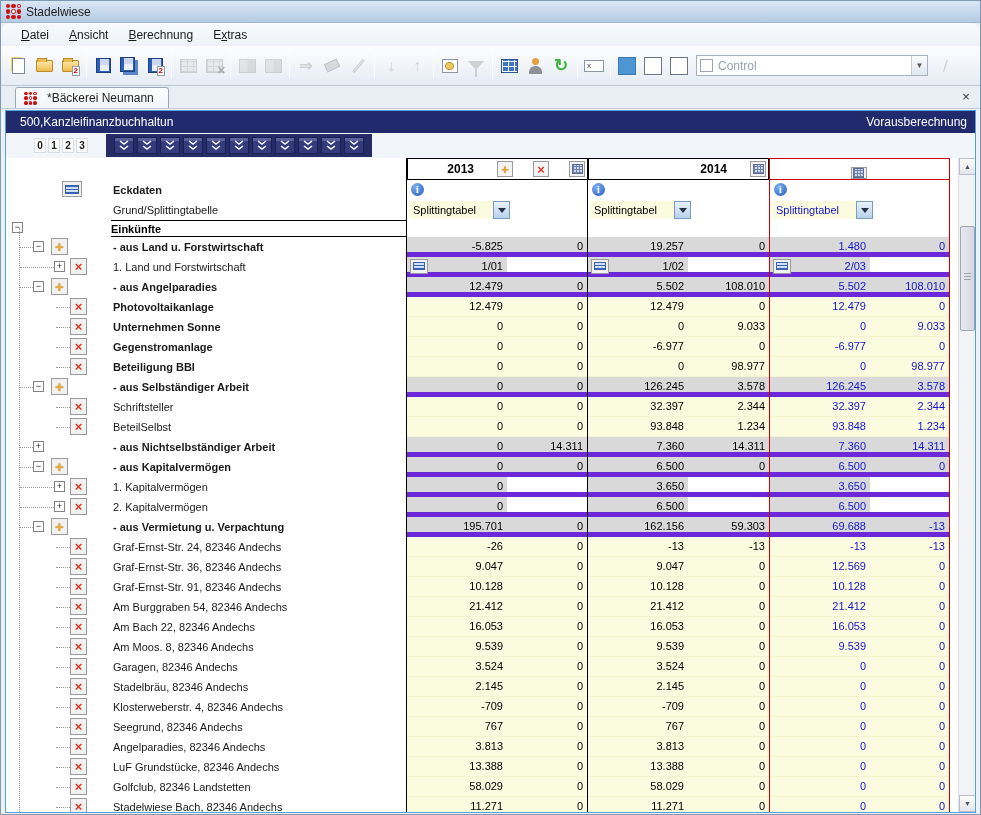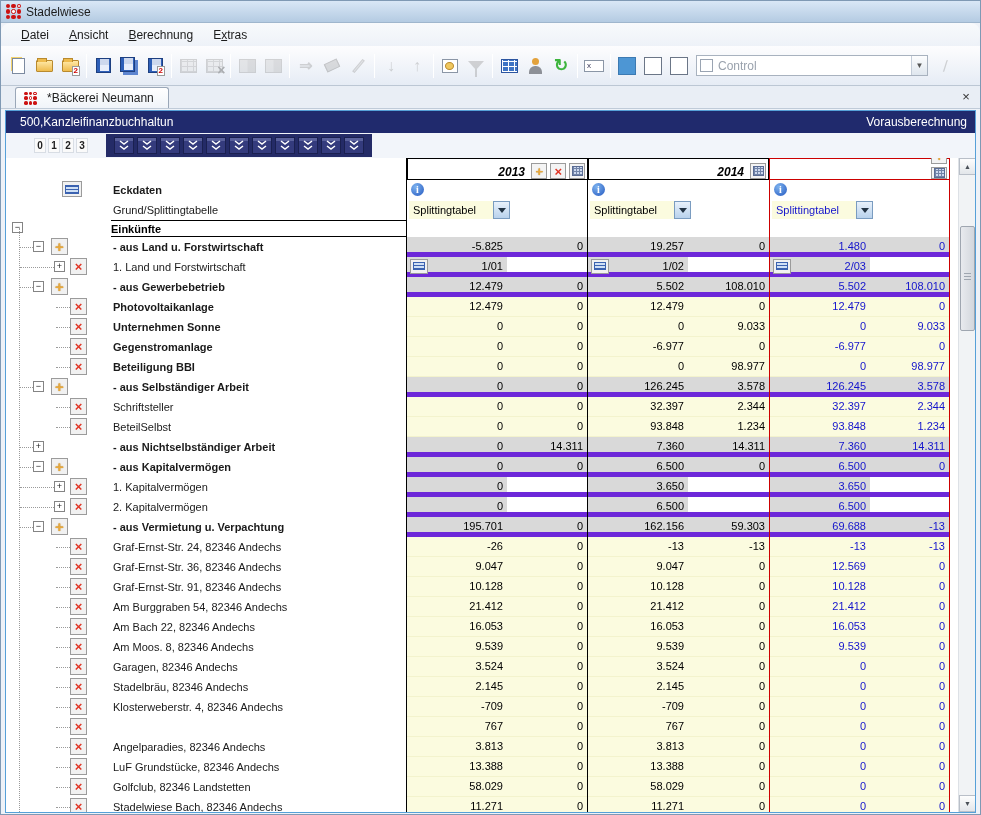--- a/index.html
+++ b/index.html
@@ -93,21 +93,21 @@
   .ycell { width:181px; flex:0 0 181px; display:flex; position:relative; }
   .ycell.y0 { border-right:1px solid #000; }
   .ycell.y2 { border-left:1px solid #c00; border-right:1px solid #c00; }
   .sub1 { flex:0 0 100px; text-align:right; padding:0 4px; line-height:19px; font-size:11px; }
   .sub2 { flex:1; text-align:right; padding:0 4px; line-height:19px; font-size:11px; }
   .bg-gray { background:#d9d9d9; border-bottom:5px solid #6d28d9; }
   .bg-yellow { background:#fbfbdf; border-bottom:1px solid #f3f3cd; }
   .c2015 { color:#1414cc; }
   .whitebox { background:#fff; }
 
-  .hdr-row .ycell { height:22px; align-items:flex-end; justify-content:flex-end; gap:3px; padding-right:2px;font-style:italic; }
+  .hdr-row .ycell { height:22px; align-items:center; justify-content:flex-end; gap:20px; padding-right:2px; }
   .hdr-row .y0, .hdr-row .y1 { border:1px solid #000; }
   .hdr-row .y2 { border:1px solid #c00; }
   .hdr-row .tree-cell { border-right:1px solid #000; }
   .yr-label { font-size:12px; font-weight:bold; margin-right:3px; }
   .hdr-btn { width:16px; height:16px; background:#f4f4f4; border:1px solid #9b9b9b; display:flex; align-items:center; justify-content:center; }
   .calc-ic { width:11px; height:10px; background:
       repeating-linear-gradient(0deg,#7184a8 0 1px,transparent 1px 3px),
       repeating-linear-gradient(90deg,#7184a8 0 1px,transparent 1px 3px),#cdd8ee; border:1px solid #5a6c94; }
 
   .info-ic { position:absolute; left:4px; top:3px; width:13px; height:13px; border-radius:50%; background:radial-gradient(circle at 35% 30%,#7db3ef,#2458c0); color:#fff; font-size:10px; font-weight:bold; font-family:"Liberation Serif",serif; text-align:center; line-height:13px; }
@@ -485,21 +485,21 @@
               <span class="sub2 bg-gray c2015 whitebox"></span>
             </div>
           </div>
           <div class="row bold" style="height: 20px;">
             <div class="tree-cell" style="height: 20px;">
               <span class="expander" style="left: 27px;">−</span>
               <span class="stub" style="left: 14px; width: 13px;"></span>
               <span class="treebtn" style="left: 45px;">
                 <span class="plus-gold">+</span>
               </span>
-              <span class="tree-label">- aus Gewerbebetrieb</span>
+              <span class="tree-label">- aus Angelparadies</span>
             </div>
             <div class="ycell y0" style="height: 20px;">
               <span class="sub1 bg-gray">12.479</span>
               <span class="sub2 bg-gray">0</span>
             </div>
             <div class="ycell y1" style="height: 20px;">
               <span class="sub1 bg-gray">5.502</span>
               <span class="sub2 bg-gray">108.010</span>
             </div>
             <div class="ycell y2" style="height: 20px;">
@@ -950,20 +950,21 @@
               <span class="sub1 bg-yellow c2015">0</span>
               <span class="sub2 bg-yellow c2015">0</span>
             </div>
           </div>
           <div class="row" style="height: 20px;">
             <div class="tree-cell" style="height: 20px;">
               <span class="stub" style="left: 50px; width: 14px;"></span>
               <span class="treebtn" style="left: 64px;">
                 <span class="x-red">×</span>
               </span>
+              <span class="tree-label">Seegrund, 82346 Andechs</span>
             </div>
             <div class="ycell y0" style="height: 20px;">
               <span class="sub1 bg-yellow">767</span>
               <span class="sub2 bg-yellow">0</span>
             </div>
             <div class="ycell y1" style="height: 20px;">
               <span class="sub1 bg-yellow">767</span>
               <span class="sub2 bg-yellow">0</span>
             </div>
             <div class="ycell y2" style="height: 20px;">

